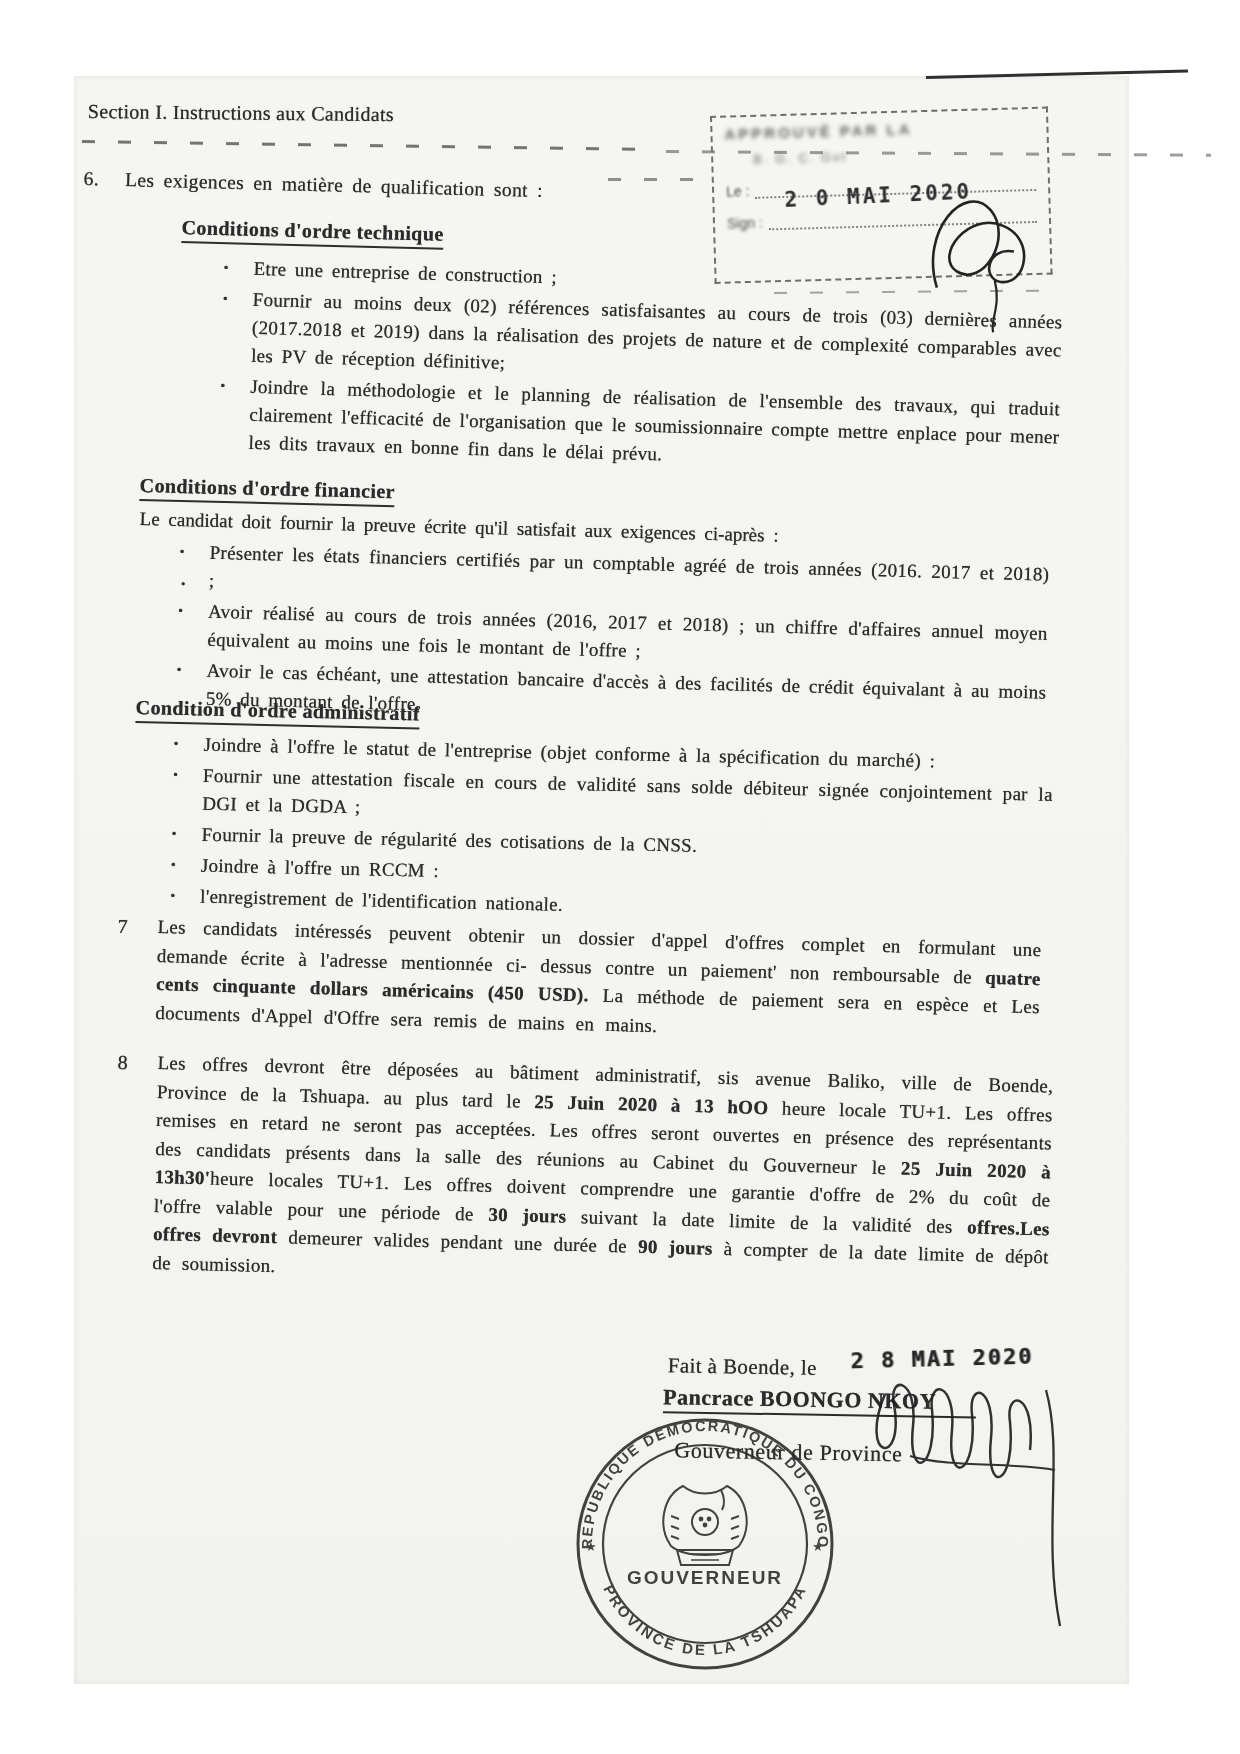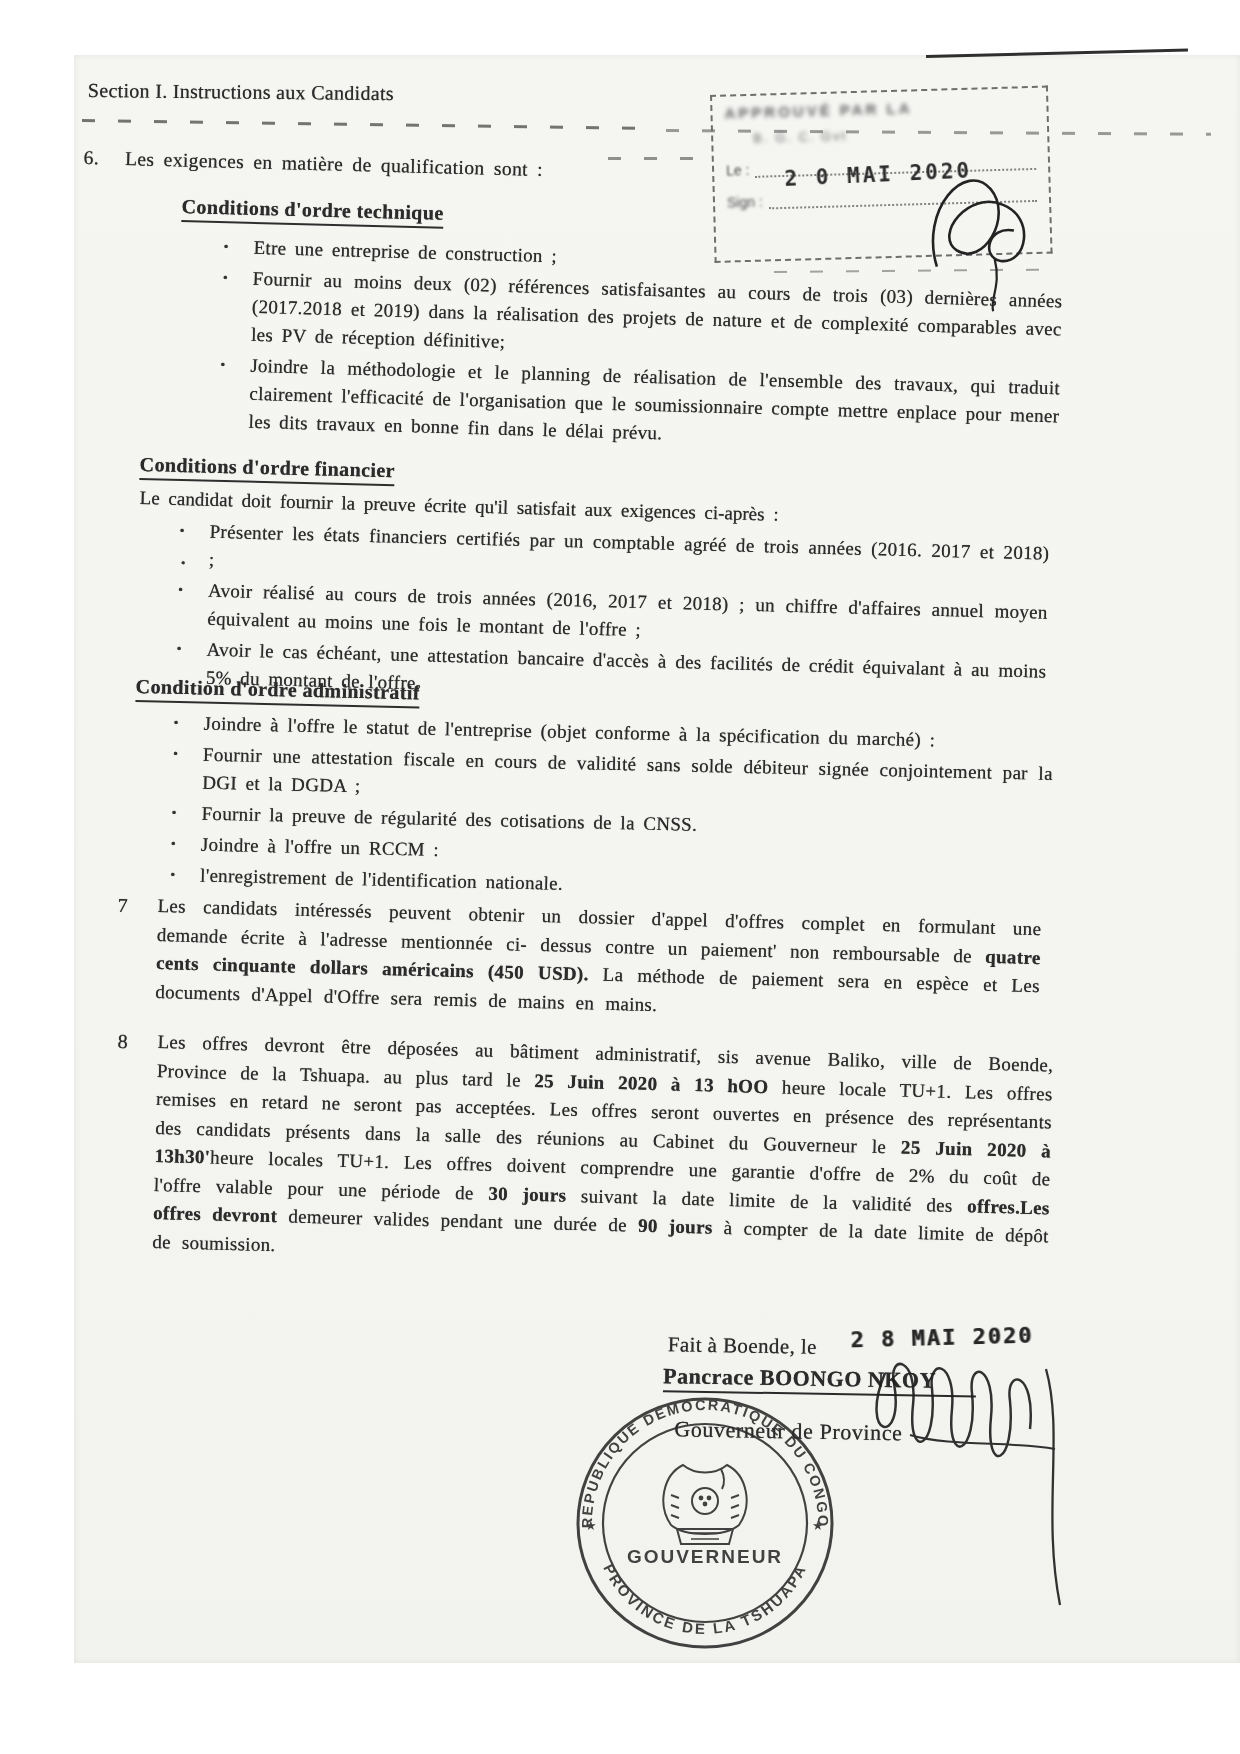--- a/index.html
+++ b/index.html
@@ -1,18 +1,18 @@
 <!DOCTYPE html>
 <html><head>
 <meta charset="utf-8">
 <style>
   html,body{margin:0;padding:0;background:#ffffff;}
   .canvas{position:relative;width:1240px;height:1754px;background:#ffffff;overflow:hidden;
           font-family:"Liberation Serif","DejaVu Serif",serif;color:#2b2b2b;}
-  .page{position:absolute;left:74px;top:55px;width:1166px;height:1608px;
+  .page{position:absolute;left:74px;top:76px;width:1055px;height:1608px;
         background:linear-gradient(180deg,#f5f5f2 0%,#f4f4f1 60%,#f2f2ef 100%);
         box-shadow:0 0 7px rgba(0,0,0,.07) inset;}
   .page *{transform-origin:left top;}
   .txt{text-shadow:0 0 0.7px rgba(45,45,45,.8);}
   .b{font-weight:bold;}
 
   .edge-line{position:absolute;left:852px;top:0;width:262px;height:3px;background:#181818;
              transform:rotate(-1.4deg);opacity:.9;}
   .dashes{position:absolute;height:3px;
           background:repeating-linear-gradient(90deg,#3c3c3c 0 13px,transparent 13px 36px);}

